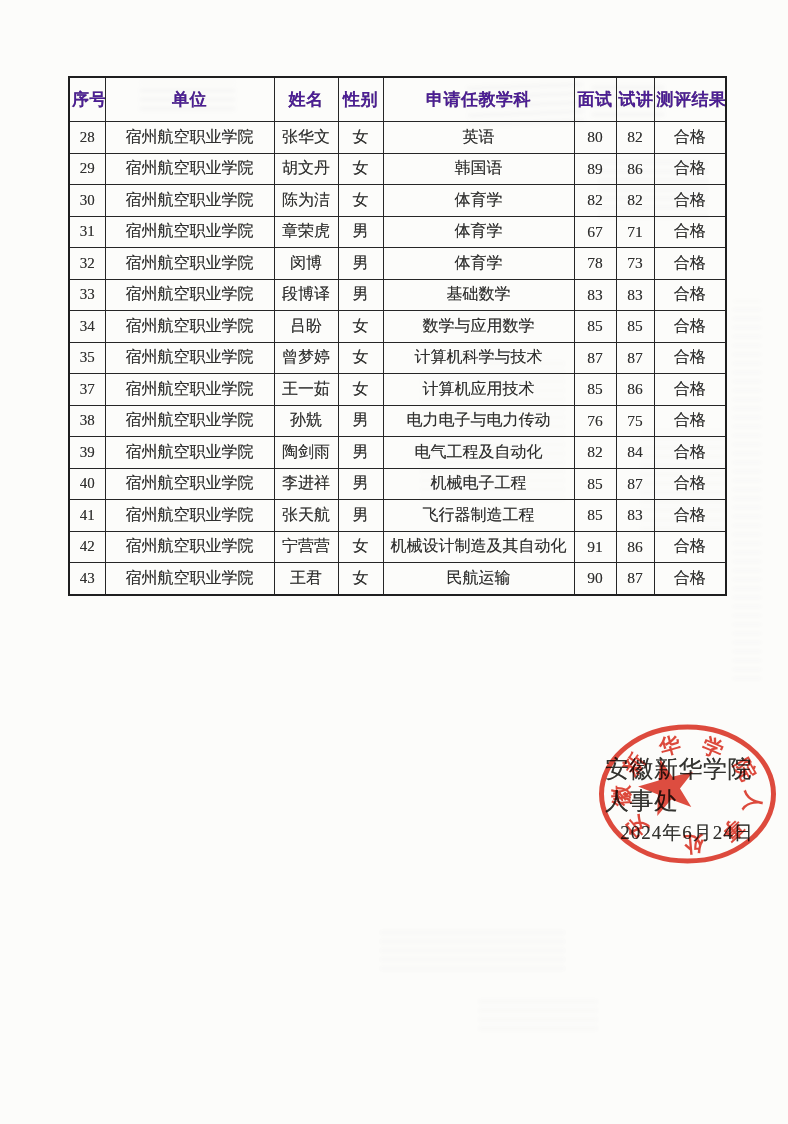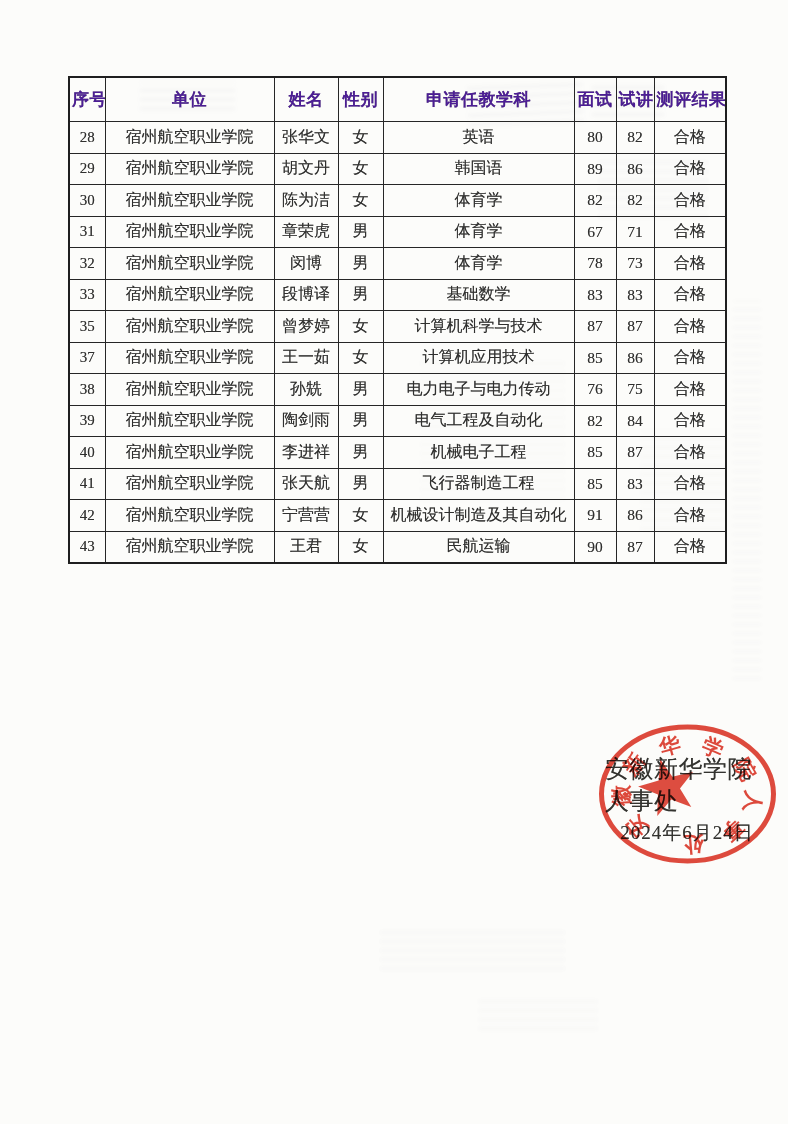--- a/index.html
+++ b/index.html
@@ -176,20 +176,30 @@
           <td class="c-no">33</td>
           <td class="c-unit">宿州航空职业学院</td>
           <td class="c-name">段博译</td>
           <td class="c-gender">男</td>
           <td class="c-subject">基础数学</td>
           <td class="c-interview">83</td>
           <td class="c-lecture">83</td>
           <td class="c-result">合格</td>
         </tr>
         <tr>
+          <td class="c-no">34</td>
+          <td class="c-unit">宿州航空职业学院</td>
+          <td class="c-name">吕盼</td>
+          <td class="c-gender">女</td>
+          <td class="c-subject">数学与应用数学</td>
+          <td class="c-interview">85</td>
+          <td class="c-lecture">85</td>
+          <td class="c-result">合格</td>
+        </tr>
+        <tr>
           <td class="c-no">35</td>
           <td class="c-unit">宿州航空职业学院</td>
           <td class="c-name">曾梦婷</td>
           <td class="c-gender">女</td>
           <td class="c-subject">计算机科学与技术</td>
           <td class="c-interview">87</td>
           <td class="c-lecture">87</td>
           <td class="c-result">合格</td>
         </tr>
         <tr>

